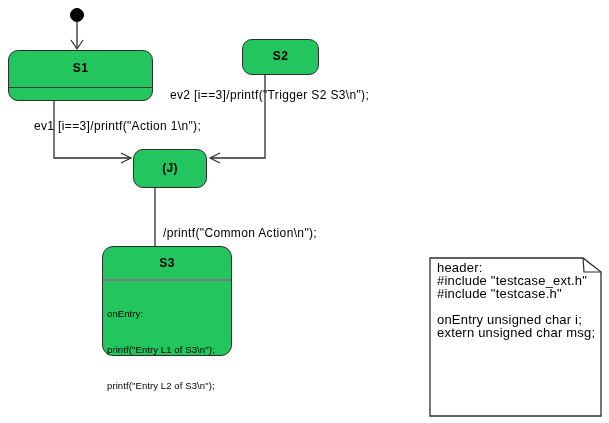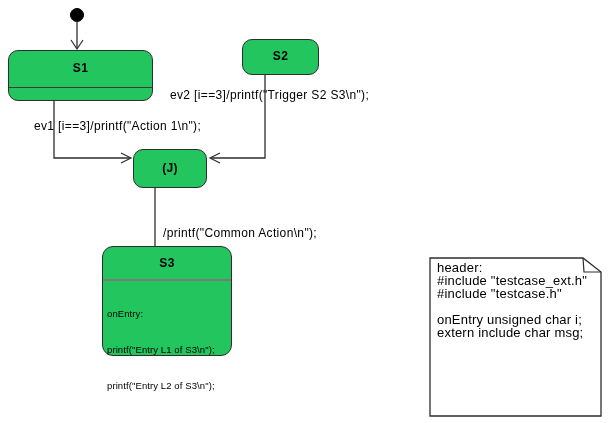--- a/index.html
+++ b/index.html
@@ -114,16 +114,16 @@
   <div class="trans-label" id="lbl-ev1">ev1 [i==3]/printf("Action 1\n");</div>
   <div class="trans-label" id="lbl-ev2">ev2 [i==3]/printf("Trigger S2 S3\n");</div>
   <div class="trans-label" id="lbl-common">/printf("Common Action\n");</div>
 
   <div class="note-text">
     <div class="note-line">header:</div>
     <div class="note-line">#include "testcase_ext.h"</div>
     <div class="note-line">#include "testcase.h"</div>
     <div class="note-line"></div>
     <div class="note-line">onEntry unsigned char i;</div>
-    <div class="note-line">extern include char msg;</div>
+    <div class="note-line">extern unsigned char msg;</div>
   </div>
 
 </div>
 
 </body></html>

